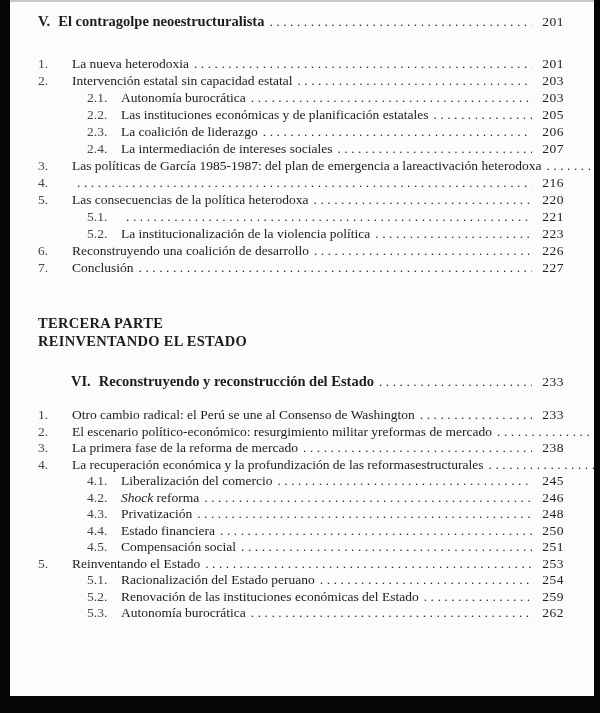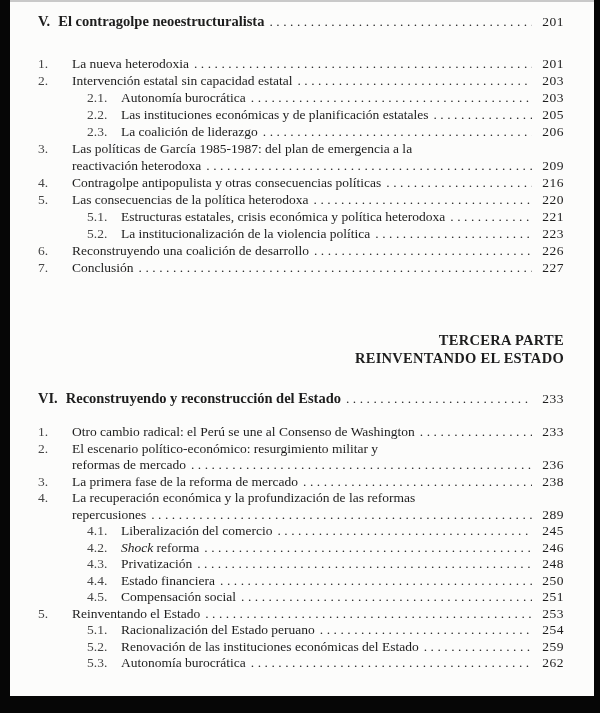--- a/index.html
+++ b/index.html
@@ -21,38 +21,38 @@
   .content { position:absolute; left:10px; right:6px; top:0; padding:12px 30px 0 28px; }
 
   .row { display:flex; align-items:baseline; line-height:17px; font-size:13.5px; }
   .chap { font-weight:bold; font-size:14.5px; line-height:18px; }
   .chap .dots, .chap .pg { font-weight:normal; font-size:13.5px; }
   .cnum { margin-right:8px; }
   .ctitle { white-space:nowrap; }
   .c5 .chap { margin-bottom:24px; }
   .c6 .chap { line-height:18px; margin-bottom:16px; }
   .c6 .row { line-height:16.5px; }
-  .c6 .chap.row { line-height:18px; }
+  .c6 .chap.row { line-height:18px;margin-left:33px; }
 
   .num { flex:0 0 34px; color:#454545; }
   .lvl2 { padding-left:49px; }
   .lvl2 .num { flex:0 0 34px; }
   .txt { white-space:nowrap; }
-  .wrap { flex:1 1 auto; display:flex; flex-direction:column; min-width:0; }
+  .wrap { flex:1 1 auto; display:flex; min-width:0; }
   .line { white-space:nowrap; }
   .subrow { display:flex; align-items:flex-end; }
 
   .dots { flex:1 1 auto; overflow:hidden; white-space:nowrap; min-width:12px; margin:0 6px 0 5px; color:#2c2c2c; }
   .dots::after {
     content:"...........................................................................................................................";
     letter-spacing:3.5px;
   }
   .pg { flex:0 0 auto; min-width:26px; text-align:right; letter-spacing:0.5px; }
 
-  .part { text-align:right; font-weight:bold; font-size:14.5px; line-height:18px; margin:55px 0 22px 0; letter-spacing:0.3px; }
+  .part { text-align:left; font-weight:bold; font-size:14.5px; line-height:18px; margin:38px 0 22px 0; letter-spacing:0.3px; }
 </style>
 </head>
 <body>
 
 <div class="page">
   <div class="content">
 
     <section class="c5">
       <div class="row chap">
         <span class="cnum">V.</span>
@@ -83,47 +83,51 @@
         <span class="num">2.2.</span>
         <span class="txt">Las instituciones económicas y de planificación estatales</span>
         <span class="dots"></span>
         <span class="pg">205</span>
       </div>
       <div class="row lvl2">
         <span class="num">2.3.</span>
         <span class="txt">La coalición de liderazgo</span>
         <span class="dots"></span>
         <span class="pg">206</span>
+      </div>
+      <div class="row lvl2">
+        <span class="num">2.4.</span>
+        <span class="txt">La intermediación de intereses sociales</span>
+        <span class="dots"></span>
+        <span class="pg">207</span>
       </div>
       <div class="row lvl1">
         <span class="num">3.</span>
         <span class="wrap">
           <span class="line">Las políticas de García 1985-1987: del plan de emergencia a la</span>
           <span class="subrow">
             <span class="txt">reactivación heterodoxa</span>
             <span class="dots"></span>
             <span class="pg">209</span>
           </span>
         </span>
       </div>
       <div class="row lvl1">
         <span class="num">4.</span>
-        <span class="txt">Contragolpe antipopulista y otras consecuencias políticas</span>
         <span class="dots"></span>
         <span class="pg">216</span>
       </div>
       <div class="row lvl1">
         <span class="num">5.</span>
         <span class="txt">Las consecuencias de la política heterodoxa</span>
         <span class="dots"></span>
         <span class="pg">220</span>
       </div>
       <div class="row lvl2">
         <span class="num">5.1.</span>
-        <span class="txt">Estructuras estatales, crisis económica y política heterodoxa</span>
         <span class="dots"></span>
         <span class="pg">221</span>
       </div>
       <div class="row lvl2">
         <span class="num">5.2.</span>
         <span class="txt">La institucionalización de la violencia política</span>
         <span class="dots"></span>
         <span class="pg">223</span>
       </div>
       <div class="row lvl1">
@@ -174,21 +178,21 @@
         <span class="num">3.</span>
         <span class="txt">La primera fase de la reforma de mercado</span>
         <span class="dots"></span>
         <span class="pg">238</span>
       </div>
       <div class="row lvl1">
         <span class="num">4.</span>
         <span class="wrap">
           <span class="line">La recuperación económica y la profundización de las reformas</span>
           <span class="subrow">
-            <span class="txt">repercusiones</span>
+            <span class="txt">estructurales</span>
             <span class="dots"></span>
             <span class="pg">289</span>
           </span>
         </span>
       </div>
       <div class="row lvl2">
         <span class="num">4.1.</span>
         <span class="txt">Liberalización del comercio</span>
         <span class="dots"></span>
         <span class="pg">245</span>

